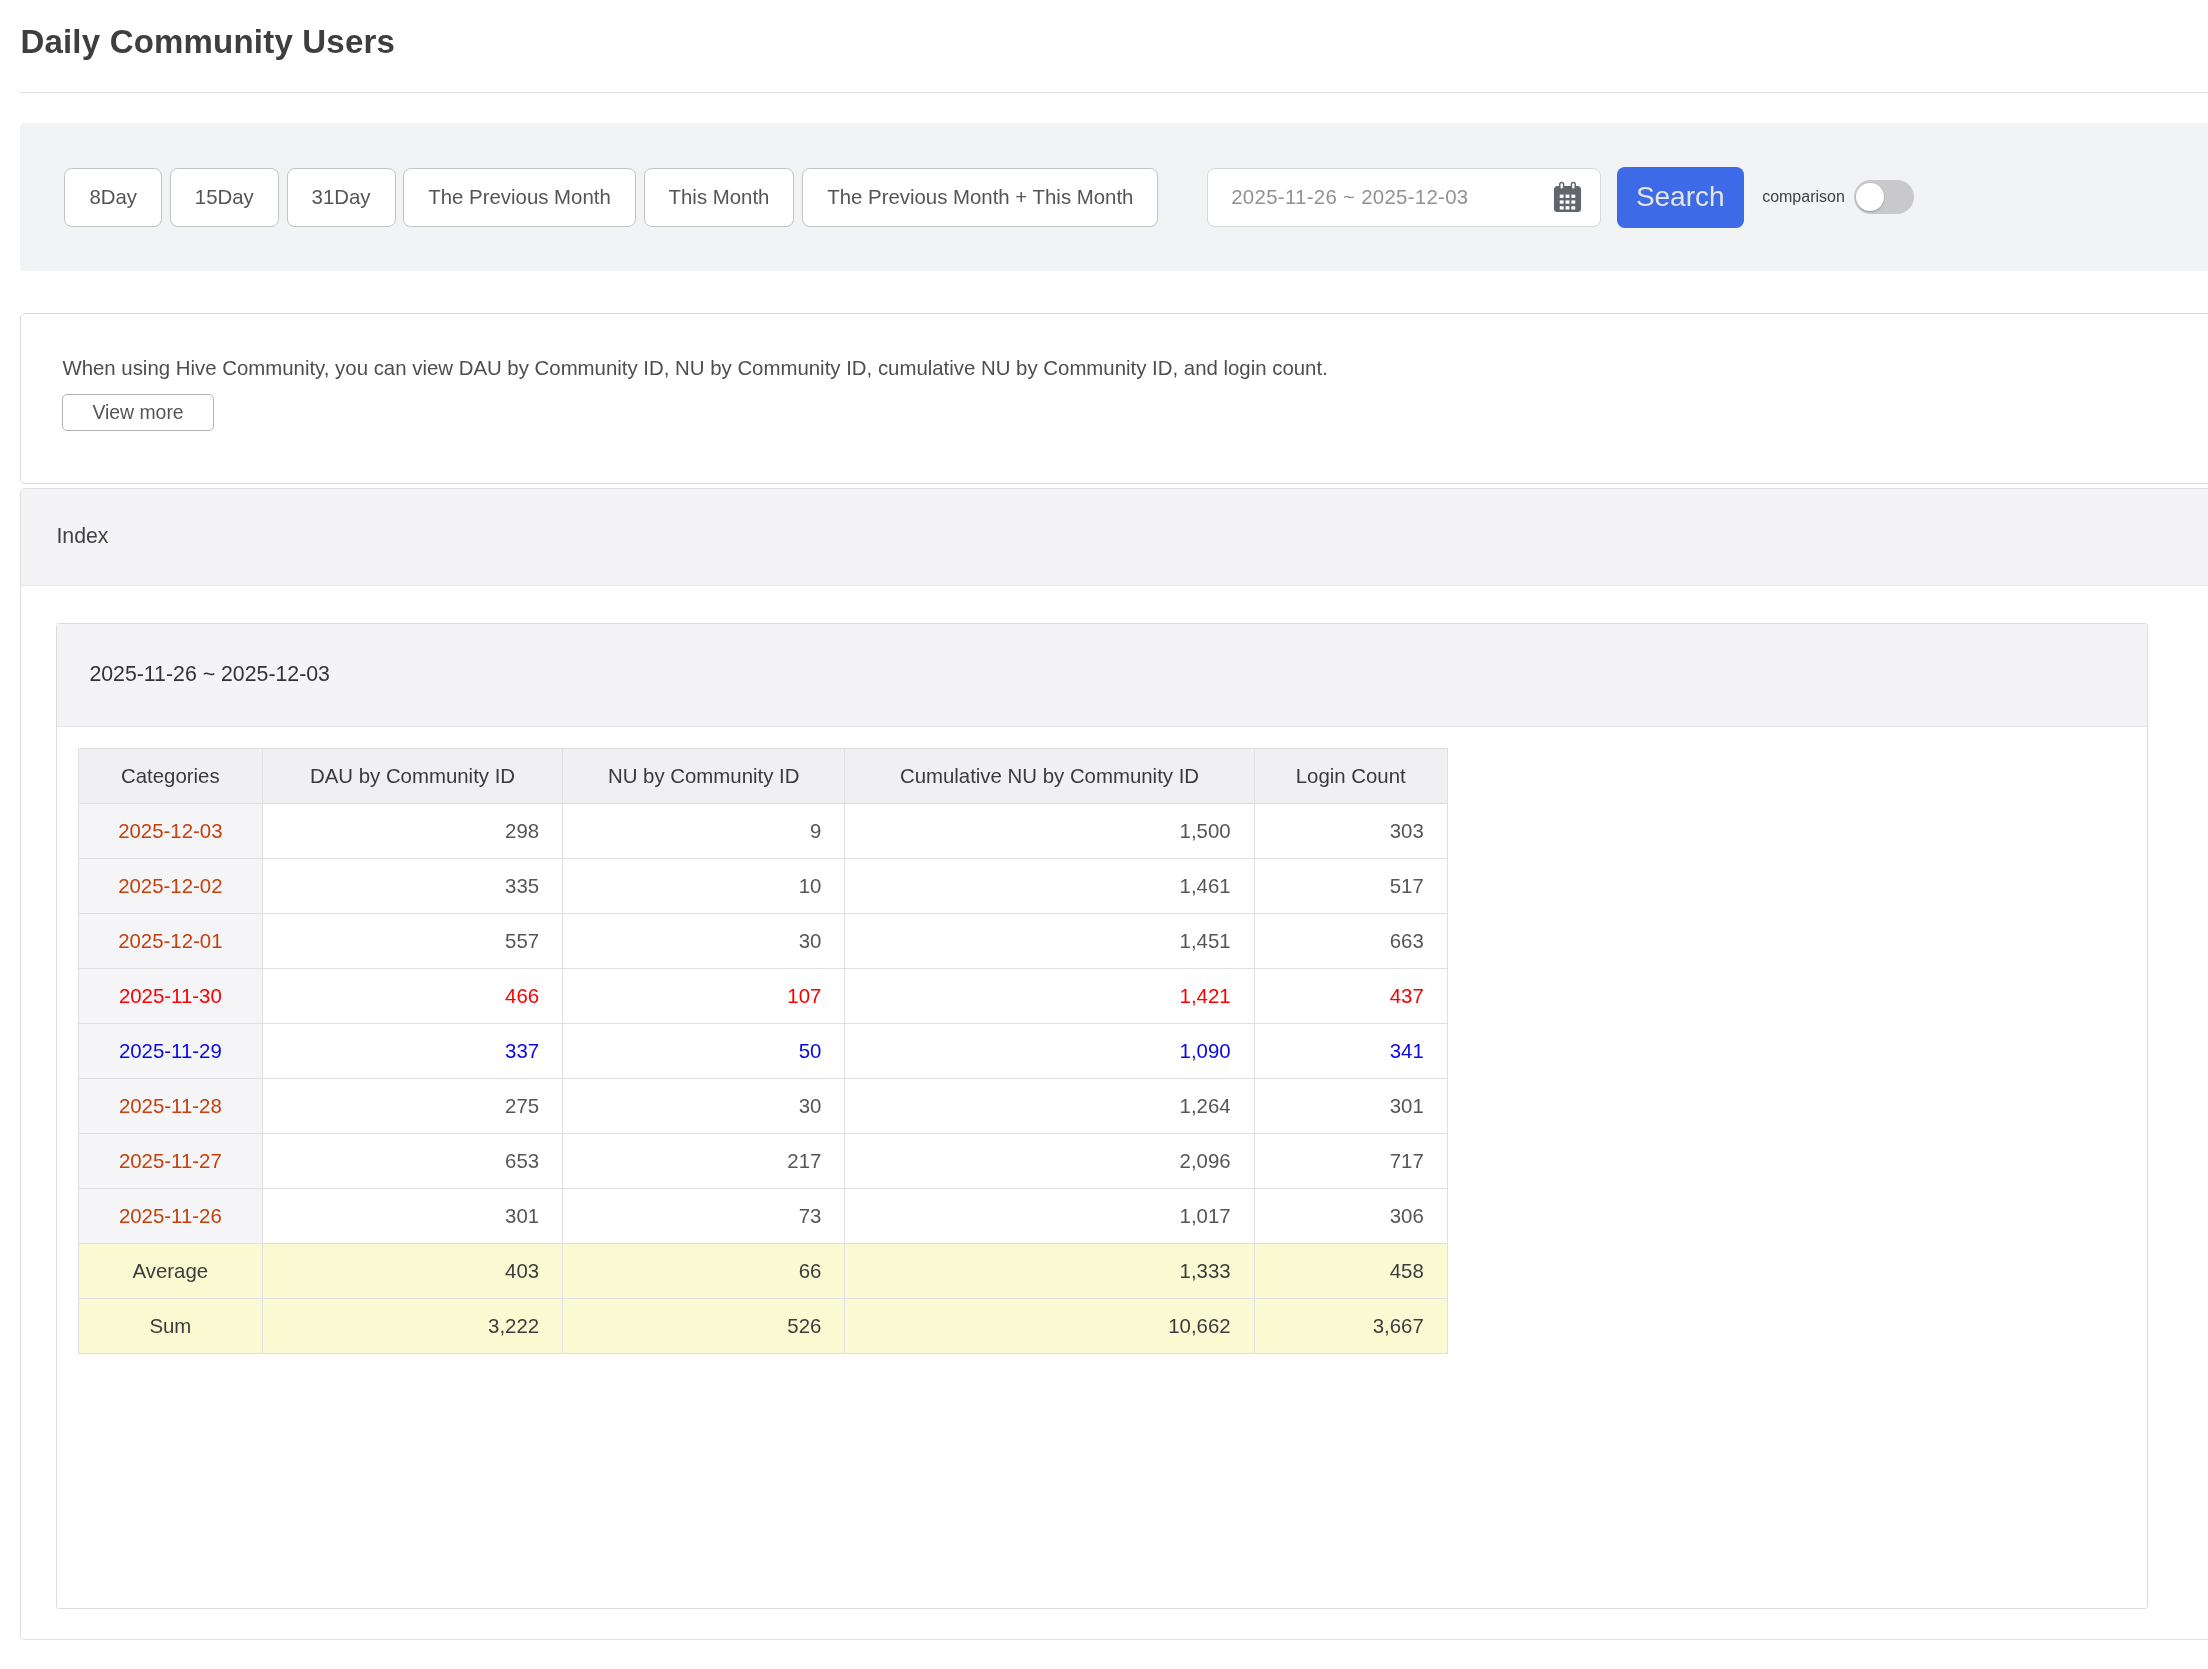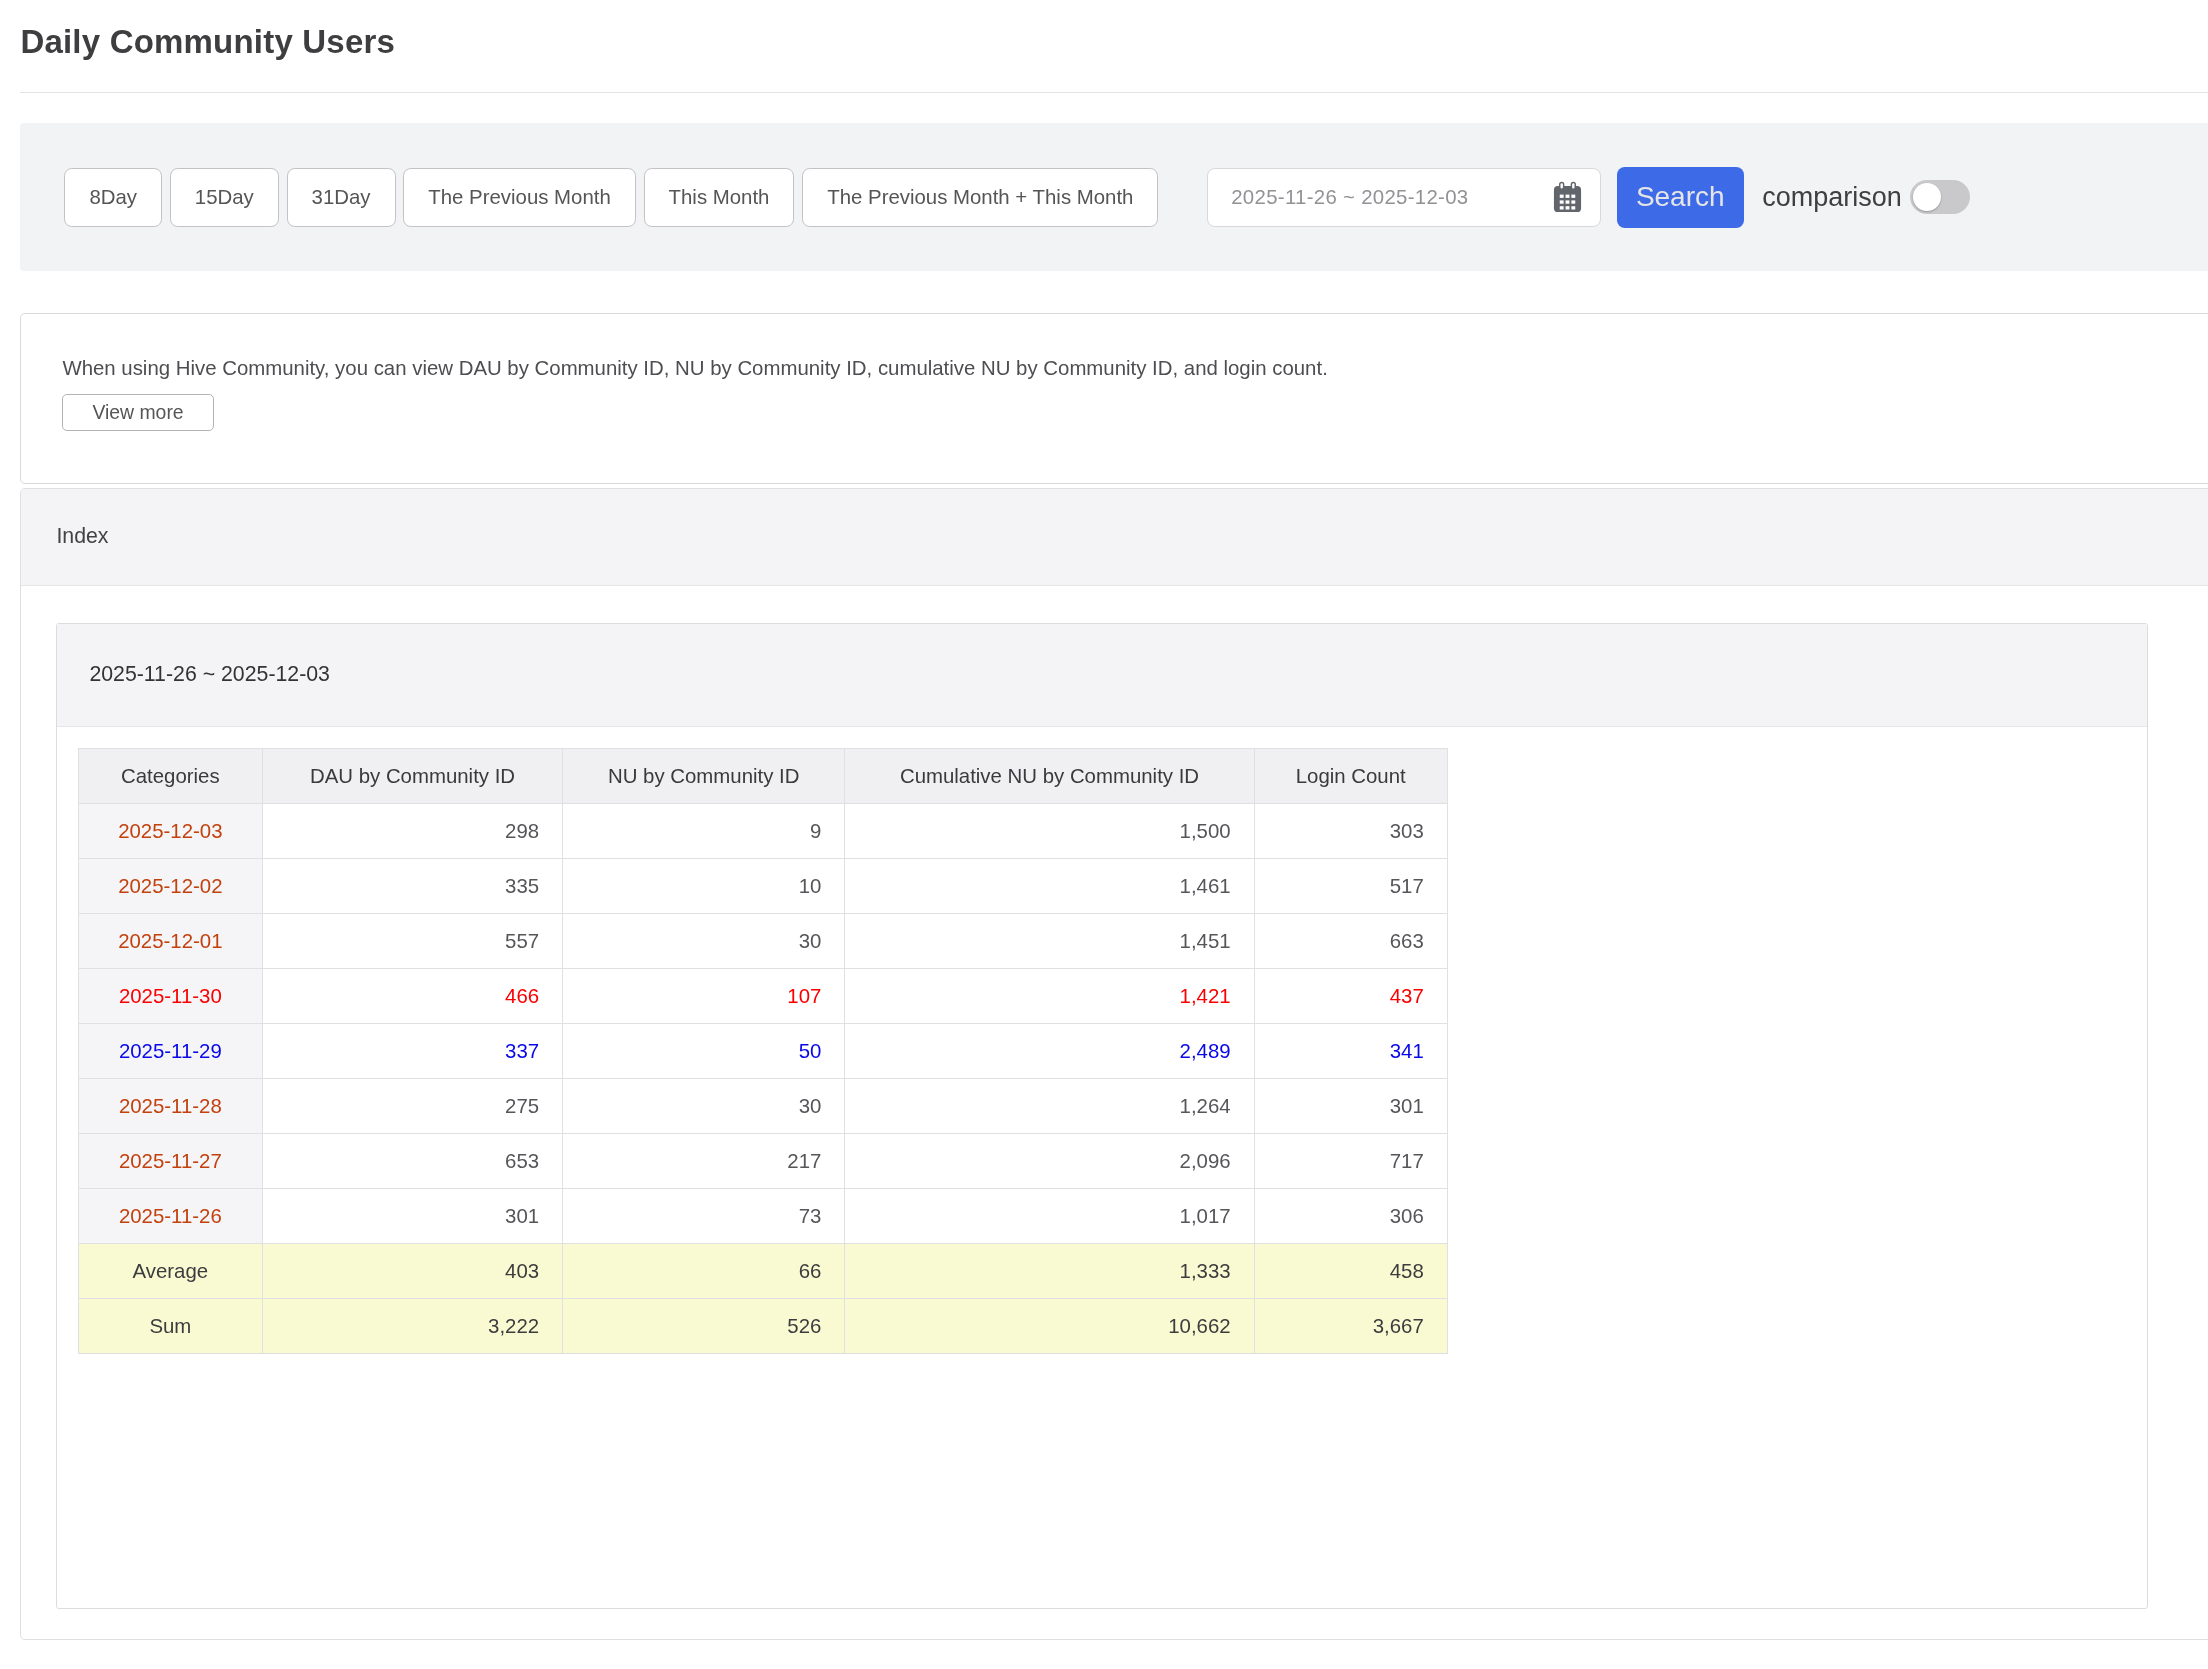--- a/index.html
+++ b/index.html
@@ -64,21 +64,21 @@
     width: 127px;
     height: 61px;
     background: #3d6be8;
     border: none;
     border-radius: 7.8px;
     color: #e5e5e5;
     font-size: 28px;
     cursor: pointer;
     font-family: inherit;
   }
-  .comparison-label { margin-left: 18.4px; font-size: 27px; color: #3f3f3f; }
+  .comparison-label { margin-left: 18.4px; font-size: 16px; color: #3f3f3f; }
   .toggle {
     margin-left: 8.7px;
     width: 60px;
     height: 34px;
     background: #c9c9cc;
     border-radius: 17.5px;
     position: relative;
     cursor: pointer;
   }
   .toggle .knob {
@@ -284,21 +284,21 @@
                 <td class="cat-cell">2025-11-30</td>
                 <td class="val-cell">466</td>
                 <td class="val-cell">107</td>
                 <td class="val-cell">1,421</td>
                 <td class="val-cell">437</td>
               </tr>
               <tr class="row-saturday">
                 <td class="cat-cell">2025-11-29</td>
                 <td class="val-cell">337</td>
                 <td class="val-cell">50</td>
-                <td class="val-cell">2,489</td>
+                <td class="val-cell">1,090</td>
                 <td class="val-cell">341</td>
               </tr>
               <tr class="row-normal">
                 <td class="cat-cell">2025-11-28</td>
                 <td class="val-cell">275</td>
                 <td class="val-cell">30</td>
                 <td class="val-cell">1,264</td>
                 <td class="val-cell">301</td>
               </tr>
               <tr class="row-normal">

